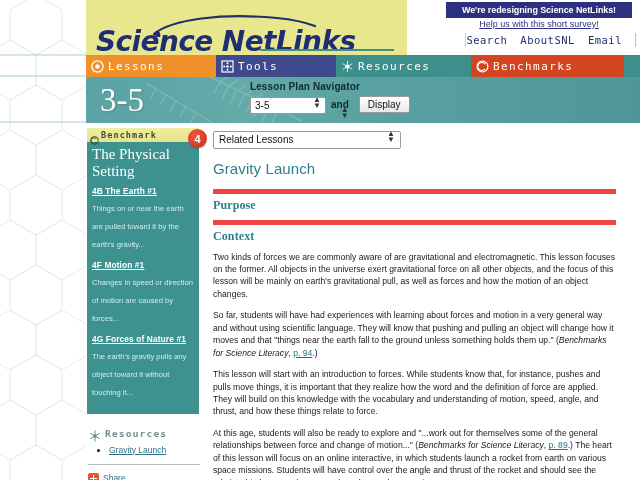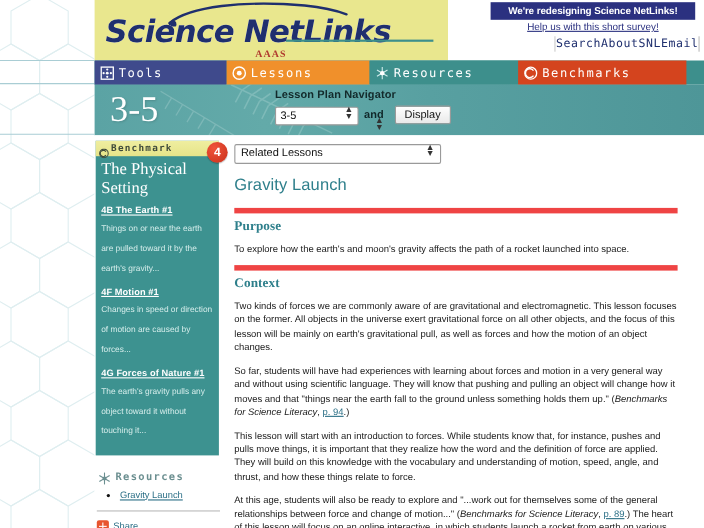--- a/index.html
+++ b/index.html
@@ -39,21 +39,21 @@
   
   .masthead {
     position: relative;
     height: 55px;
     background: #ece98f;
     background: linear-gradient(to right, #e9e78e 0%, #e9e78e 58%, #ffffff 58%, #ffffff 100%);
     overflow: hidden;
   }
   .logo-wrap {
     position: absolute;
-    left: 6px; top: 2px;
+    left: 6px; top: 15px;
     width: 290px; height: 52px;
   }
   .logo-text {
     position: absolute;
     left: 4px; top: 10px;
     font-family: "DejaVu Sans", sans-serif;
     font-weight: bold;
     font-style: italic;
     font-size: 28px;
     letter-spacing: -0.6px;
@@ -101,21 +101,21 @@
     width: 186px;
     text-align: center;
     font-size: 9px;
     color: #2b3180;
     text-decoration: underline;
   }
   .top-nav {
     position: absolute;
     right: 4px; top: 33px;
     display: flex;
-    gap: 0;
+    gap: 13px;
     align-items: center;
     border-left: 1px solid #cccccc;
   }
   .top-nav a {
     font-family: "DejaVu Sans Mono", monospace;
     font-size: 10.5px;
     color: #1f2f6e;
     text-decoration: none;
     letter-spacing: 0.5px;
   }
@@ -463,41 +463,41 @@
 
       <div class="top-nav">
         <a href="#">Search</a>
         <a href="#">AboutSNL</a>
         <a href="#">Email</a>
         <span class="top-nav-sep"></span>
       </div>
     </div>
 
     <div class="mainnav">
+      <div class="navtab nav-lessons">
+        <span class="navicon">
+          <svg viewBox="0 0 13 13">
+              <circle cx="6.5" cy="6.5" r="5.6" fill="none" stroke="#fff" stroke-width="1.3"></circle>
+              <circle cx="6.5" cy="6.5" r="2.2" fill="#fff"></circle>
+            </svg>
+        </span>
+        <span>Lessons</span>
+      </div>
       <div class="navtab nav-tools">
         <span class="navicon">
           <svg viewBox="0 0 13 13">
               <rect x="1" y="1" width="11" height="11" fill="none" stroke="#fff" stroke-width="1.2"></rect>
               <circle cx="6.5" cy="6.5" r="1.3" fill="#fff"></circle>
               <circle cx="3.2" cy="6.5" r="1" fill="#fff"></circle>
               <circle cx="9.8" cy="6.5" r="1" fill="#fff"></circle>
               <circle cx="6.5" cy="3.2" r="1" fill="#fff"></circle>
               <circle cx="6.5" cy="9.8" r="1" fill="#fff"></circle>
             </svg>
         </span>
         <span>Tools</span>
-      </div>
-      <div class="navtab nav-lessons">
-        <span class="navicon">
-          <svg viewBox="0 0 13 13">
-              <circle cx="6.5" cy="6.5" r="5.6" fill="none" stroke="#fff" stroke-width="1.3"></circle>
-              <circle cx="6.5" cy="6.5" r="2.2" fill="#fff"></circle>
-            </svg>
-        </span>
-        <span>Lessons</span>
       </div>
       <div class="navtab nav-resources">
         <span class="navicon">
           <svg viewBox="0 0 13 13">
               <g stroke="#cfeceb" stroke-width="1" fill="none">
                 <line x1="6.5" y1="1" x2="6.5" y2="12"></line>
                 <line x1="1.7" y1="3.7" x2="11.3" y2="9.3"></line>
                 <line x1="1.7" y1="9.3" x2="11.3" y2="3.7"></line>
               </g>
               <circle cx="6.5" cy="6.5" r="2" fill="#ffffff"></circle>
@@ -636,21 +636,20 @@
             <select class="sel sel-related">
               <option>Related Lessons</option>
             </select>
             <span class="arrows" style="right:6px;top:2px;">▲<br>▼</span>
           </span>
         </div>
 
         <h1 class="lesson-title">Gravity Launch</h1>
 
         <h2 class="sec">Purpose</h2>
-        <p class="body purpose-p">To explore how the earth's and moon's gravity affects the path of a rocket launched into space.</p>
 
         <h2 class="sec">Context</h2>
         <p class="body">Two kinds of forces we are commonly aware of are gravitational and electromagnetic. This lesson focuses on the former. All objects in the universe exert gravitational force on all other objects, and the focus of this lesson will be mainly on earth's gravitational pull, as well as forces and how the motion of an object changes.</p>
         <p class="body">So far, students will have had experiences with learning about forces and motion in a very general way and without using scientific language. They will know that pushing and pulling an object will change how it moves and that "things near the earth fall to the ground unless something holds them up." (<span class="em">Benchmarks for Science Literacy</span>, <a href="#" class="inline">p. 94</a>.)</p>
         <p class="body">This lesson will start with an introduction to forces. While students know that, for instance, pushes and pulls move things, it is important that they realize how the word and the definition of force are applied. They will build on this knowledge with the vocabulary and understanding of motion, speed, angle, and thrust, and how these things relate to force.</p>
         <p class="body">At this age, students will also be ready to explore and "...work out for themselves some of the general relationships between force and change of motion..." (<span class="em">Benchmarks for Science Literacy</span>, <a href="#" class="inline">p. 89</a>.) The heart of this lesson will focus on an online interactive, in which students launch a rocket from earth on various space missions. Students will have control over the angle and thrust of the rocket and should see the relationship between the two as they change these settings.</p>
 
       </div>
 
     </div>

